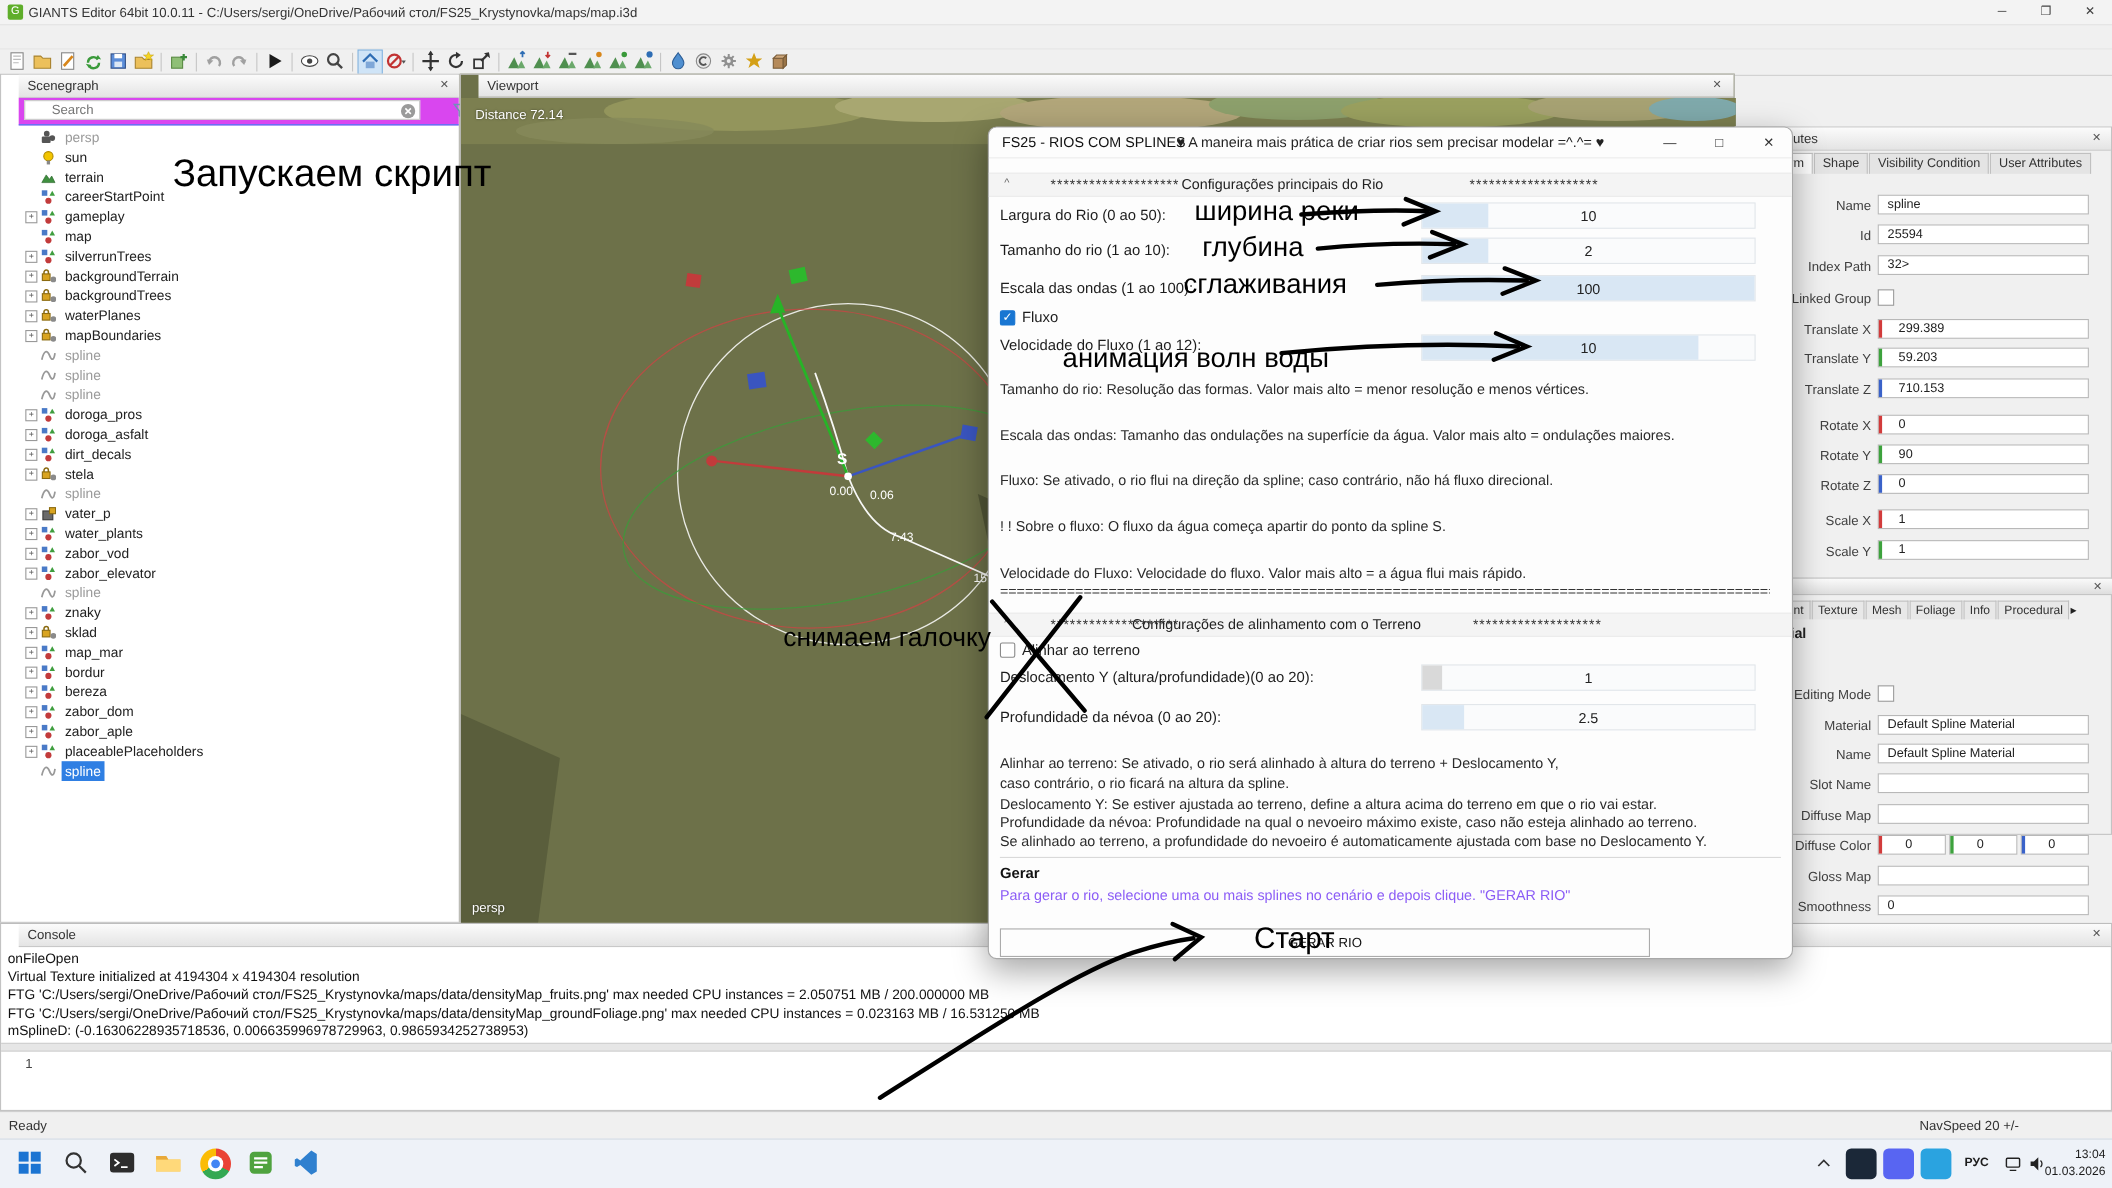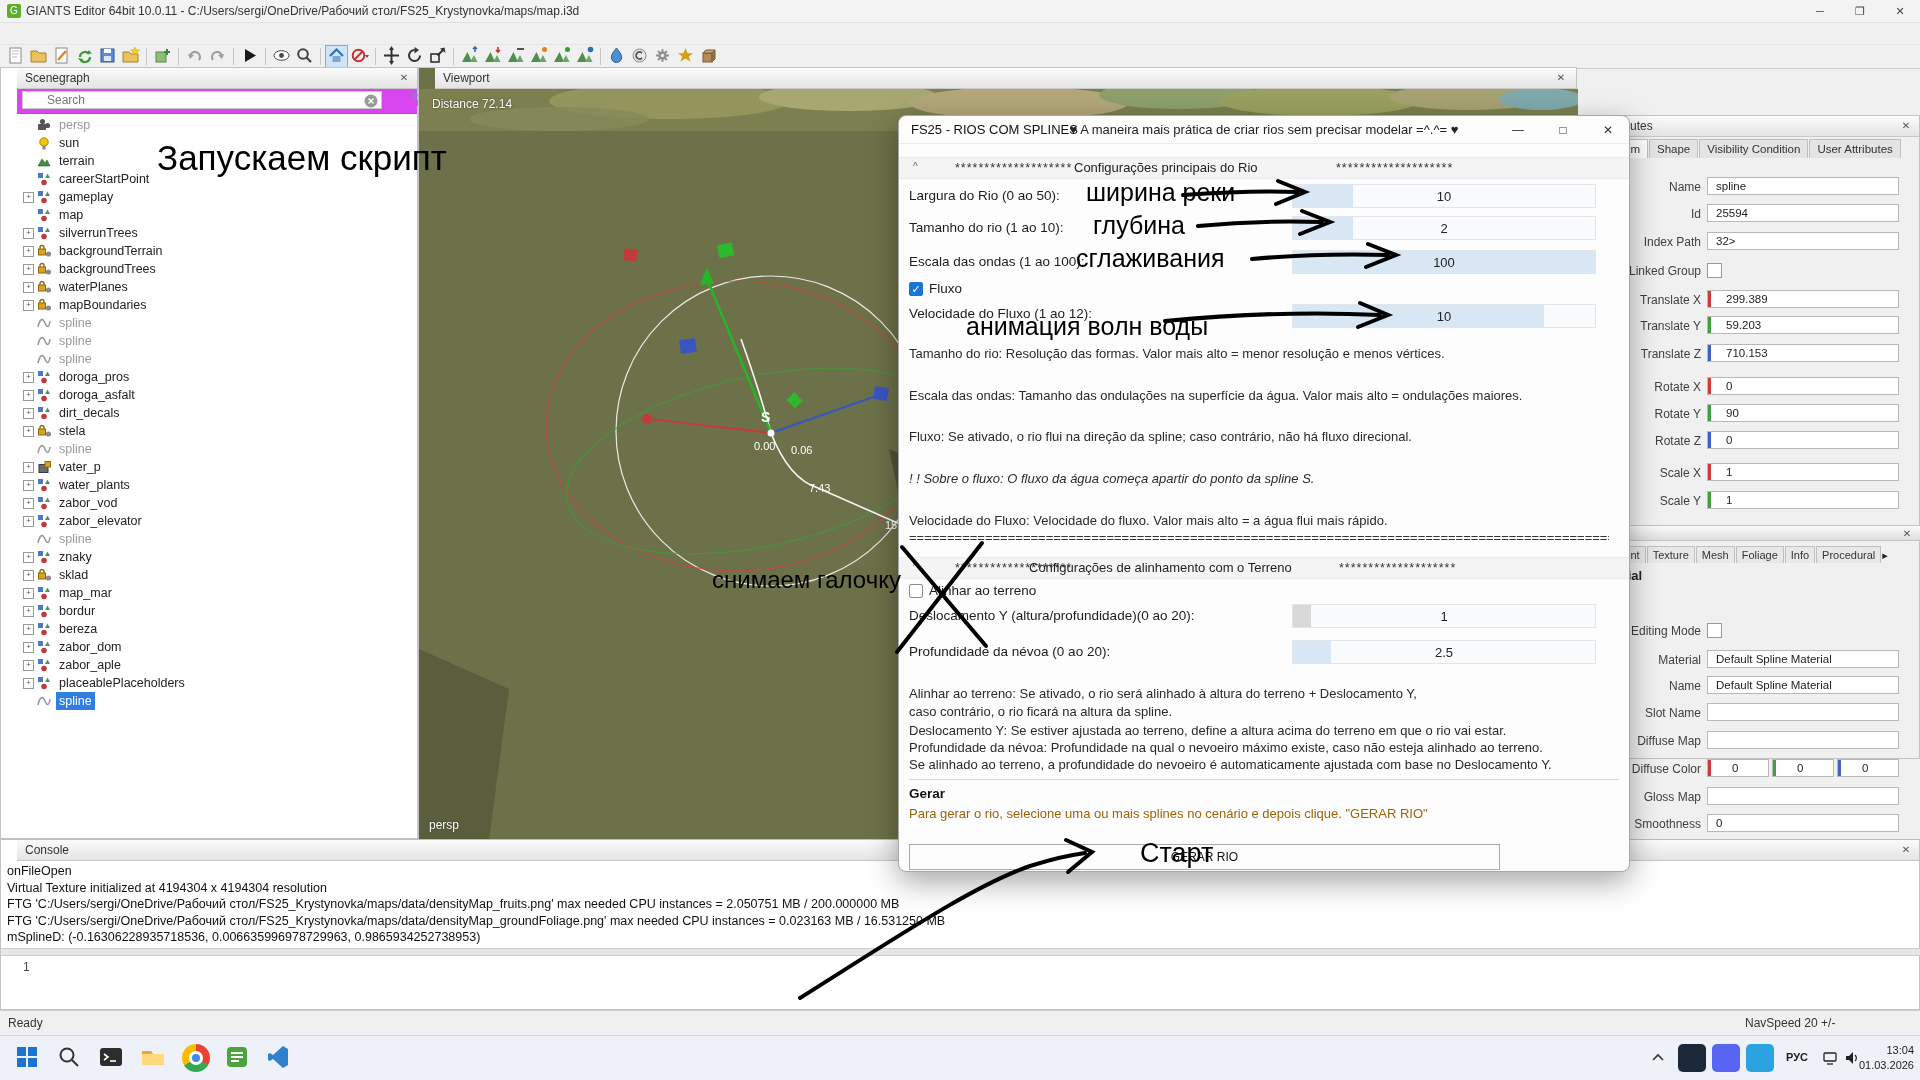--- a/index.html
+++ b/index.html
@@ -69,21 +69,21 @@
   .dlabel{position:absolute;left:10px;font-size:13.5px;color:#1c1c1c;white-space:nowrap;}
   .dslider{position:absolute;left:393px;width:304px;height:24px;background:#fafbfc;border:1px solid #e2e6ea;box-sizing:border-box;}
   .dfill{position:absolute;left:0;top:0;height:100%;}
   .dval{position:absolute;left:0;top:4px;width:100%;text-align:center;font-size:13px;color:#222;}
   .dcheck{position:absolute;left:10px;width:14px;height:14px;border:1px solid #8a8a8a;border-radius:2px;background:#fff;box-sizing:border-box;}
   .dcheck.on{background:#1976d2;border-color:#1976d2;color:#fff;font-size:11px;line-height:13px;text-align:center;}
   .dinfo{position:absolute;left:10px;font-size:13px;color:#2a2a2a;white-space:nowrap;}
   #dlg-equals{position:absolute;left:10px;width:700px;overflow:hidden;font-size:13px;color:#333;white-space:nowrap;}
   #dlg-divider{position:absolute;left:10px;width:710px;height:1px;background:#d9d9d9;}
   #dlg-gerar{position:absolute;left:10px;font-size:13.5px;font-weight:bold;color:#111;}
-  #dlg-hint{position:absolute;left:10px;font-size:13px;color:#a16207;}
+  #dlg-hint{position:absolute;left:10px;font-size:13px;color:#8b5cf6;}
   #dlg-genbtn{position:absolute;left:10px;top:728px;width:589px;height:24px;background:#fdfdfd;border:1px solid #ababab;text-align:center;line-height:24px;font-size:12px;color:#111;}
   
   #anno{position:absolute;left:0;top:0;width:1920px;height:1080px;z-index:100;pointer-events:none;}
   .annotext{position:absolute;color:#000;z-index:101;pointer-events:none;white-space:nowrap;}
 </style>
 </head>
 <body>
 
 <div id="screen">
 
@@ -762,21 +762,21 @@
     <div class="dlabel" style="top:190px;">Velocidade do Fluxo (1 ao 12):</div>
     <div class="dslider" style="top:188px;" id="vel-slider">
       <div class="dfill" id="vel-fill" style="width: 83%; background: rgb(217, 231, 244);"></div>
       <div class="dval">10</div>
     </div>
 
     <div id="dlg-info1">
         <div class="dinfo" style="top: 230px;">Tamanho do rio: Resolução das formas. Valor mais alto = menor resolução e menos vértices.</div>
         <div class="dinfo" style="top: 272px;">Escala das ondas: Tamanho das ondulações na superfície da água. Valor mais alto = ondulações maiores.</div>
         <div class="dinfo" style="top: 313px;">Fluxo: Se ativado, o rio flui na direção da spline; caso contrário, não há fluxo direcional.</div>
-        <div class="dinfo" style="top: 355px; font-style: italic;">!   !   Sobre o fluxo: O fluxo da água começa apartir do ponto da spline S.</div>
+        <div class="dinfo" style="top: 355px;">!   !   Sobre o fluxo: O fluxo da água começa apartir do ponto da spline S.</div>
         <div class="dinfo" style="top: 397px;">Velocidade do Fluxo: Velocidade do fluxo. Valor mais alto = a água flui mais rápido.</div>
       </div>
     <div id="dlg-equals" style="top:414px;">========================================================================================================================</div>
 
     <div class="dsec" style="top:441px;">
       <span class="caret">^</span>
       <span class="stars1">********************</span>
       <span class="sectitle" style="left:130px;">Configurações de alinhamento com o Terreno</span>
       <span class="stars2" style="left:440px;">********************</span>
     </div>

